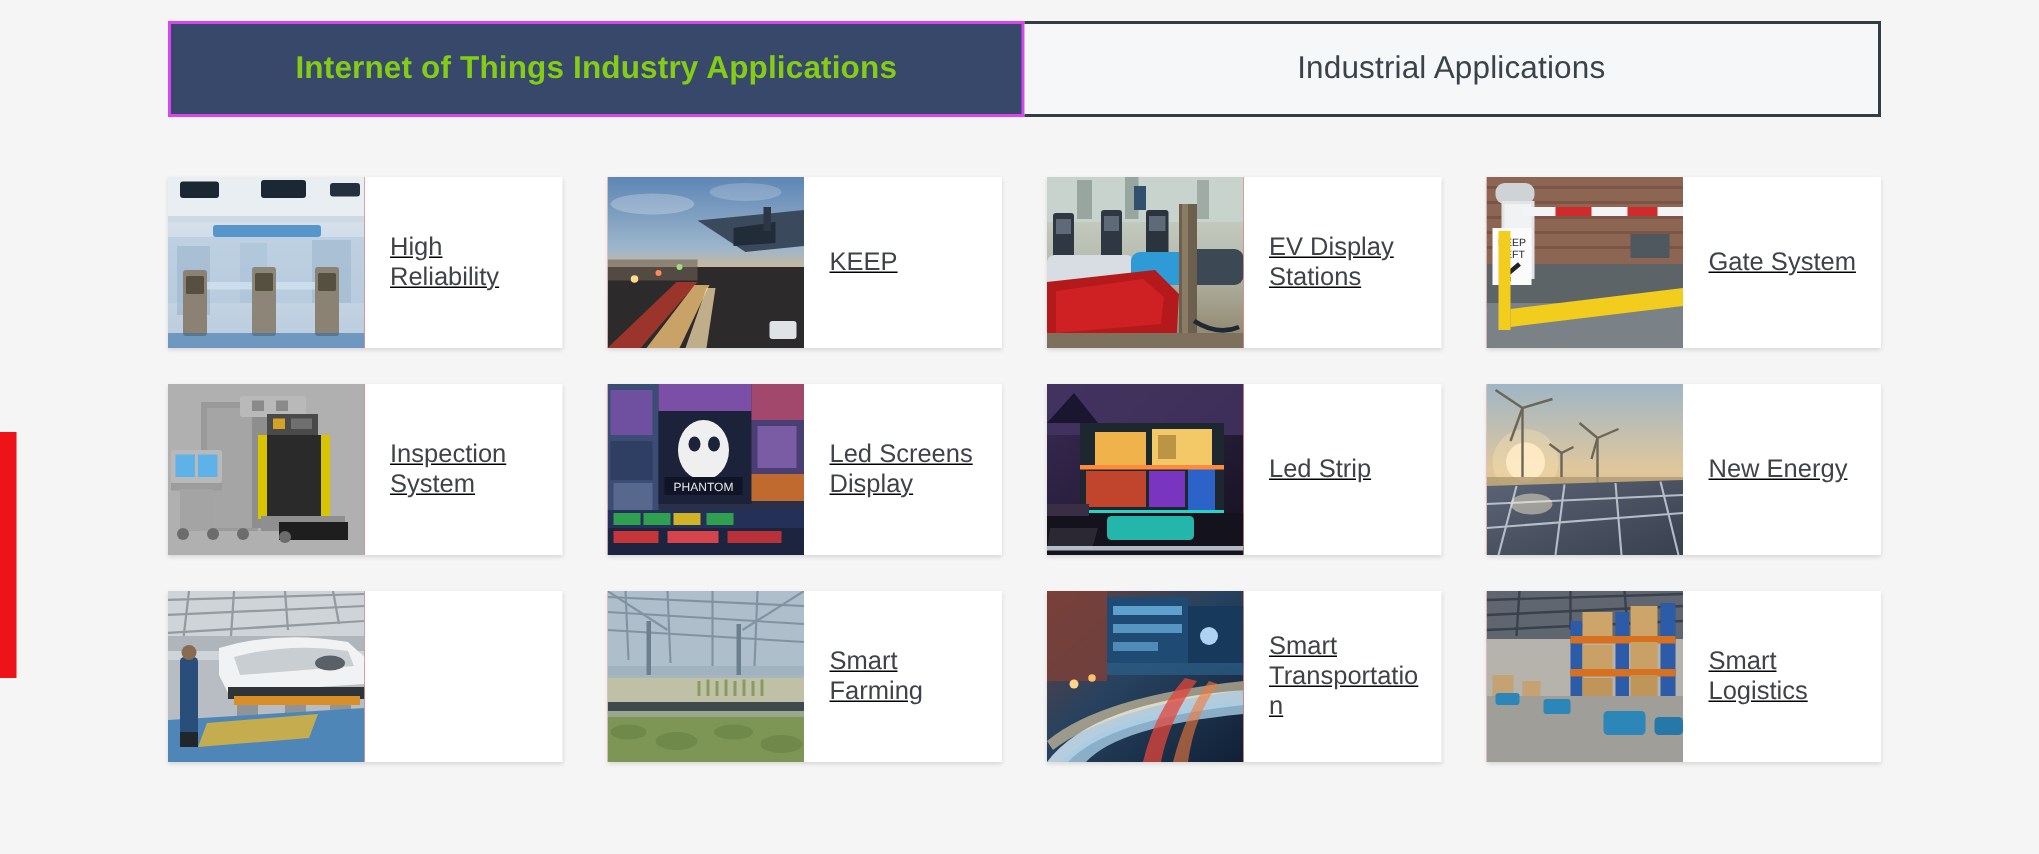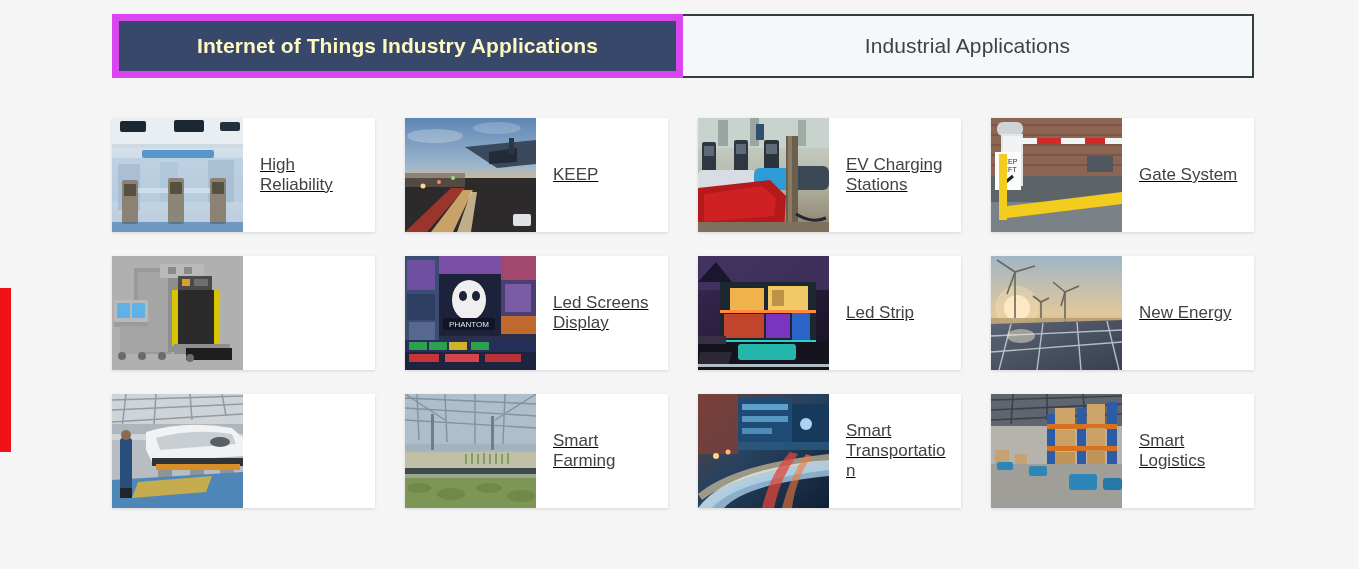--- a/index.html
+++ b/index.html
@@ -41,23 +41,23 @@
     align-items: center;
     justify-content: center;
     font-size: 21px;
     letter-spacing: .1px;
     cursor: pointer;
     user-select: none;
   }
   .tab.active {
     width: 571px;
     background: #37486a;
-    color: #fef9c3;
+    color: #84cc16;
     font-weight: bold;
-    border: 7px solid #d946ef;
+    border: 2px solid #d946ef;
   }
   .tab.inactive {
     width: 571px;
     background: #f6f7f8;
     color: #3b434a;
     border: 2px solid #333e44;
     border-left: none;
   }
 
   
@@ -205,21 +205,21 @@
         <rect x="56" y="50" width="44" height="22" rx="6" fill="#2f9bd6"></rect>
         <rect x="92" y="48" width="39" height="24" rx="6" fill="#3c4854"></rect>
         <path d="M0 70 L72 62 L88 78 L86 114 L0 114 Z" fill="#b4191b"></path>
         <path d="M6 76 L64 68 L78 80 L76 98 L6 104 Z" fill="#d42226" opacity=".85"></path>
         <rect x="88" y="18" width="12" height="96" fill="#6c5f4d"></rect>
         <rect x="90" y="18" width="4" height="96" fill="#8a7b64"></rect>
         <path d="M98 96 q16 10 30 4" stroke="#1f2933" stroke-width="3" fill="none"></path>
         <rect x="0" y="104" width="131" height="10" fill="#7d705c"></rect>
       </svg>
     </div>
-    <div class="card-label">EV Charging Stations</div>
+    <div class="card-label">EV Display Stations</div>
   </div>
 
   <div class="card">
     <div class="card-thumb">
       <svg viewBox="0 0 131 114" preserveAspectRatio="none">
         <rect width="131" height="114" fill="#8e6a5e"></rect>
         <rect x="0" y="0" width="131" height="58" fill="#8d6553"></rect>
         <g opacity=".35" fill="#5b3a2d">
           <rect x="0" y="6" width="131" height="2"></rect>
             <rect x="0" y="16" width="131" height="2"></rect>
@@ -271,20 +271,21 @@
         <rect x="5" y="47" width="13" height="15" fill="#5fb2e8"></rect>
         <rect x="20" y="47" width="13" height="15" fill="#5fb2e8"></rect>
         <rect x="2" y="66" width="34" height="5" fill="#9c9c9c"></rect>
         <rect x="8" y="70" width="22" height="28" fill="#a4a4a4"></rect>
         <circle cx="10" cy="100" r="4" fill="#6c6c6c"></circle>
         <circle cx="30" cy="100" r="4" fill="#6c6c6c"></circle>
         <circle cx="50" cy="100" r="4" fill="#6c6c6c"></circle>
         <circle cx="78" cy="102" r="4" fill="#6c6c6c"></circle>
       </svg>
     </div>
+    <div class="card-label">Inspection System</div>
   </div>
 
   <div class="card">
     <div class="card-thumb">
       <svg viewBox="0 0 131 114" preserveAspectRatio="none">
         <rect width="131" height="114" fill="#2a2f4a"></rect>
         <rect x="0" y="0" width="34" height="114" fill="#3b4d74"></rect>
         <rect x="2" y="4" width="28" height="30" fill="#6e4fa0"></rect>
         <rect x="2" y="38" width="28" height="26" fill="#2f3f63"></rect>
         <rect x="4" y="66" width="26" height="22" fill="#56688e"></rect>

